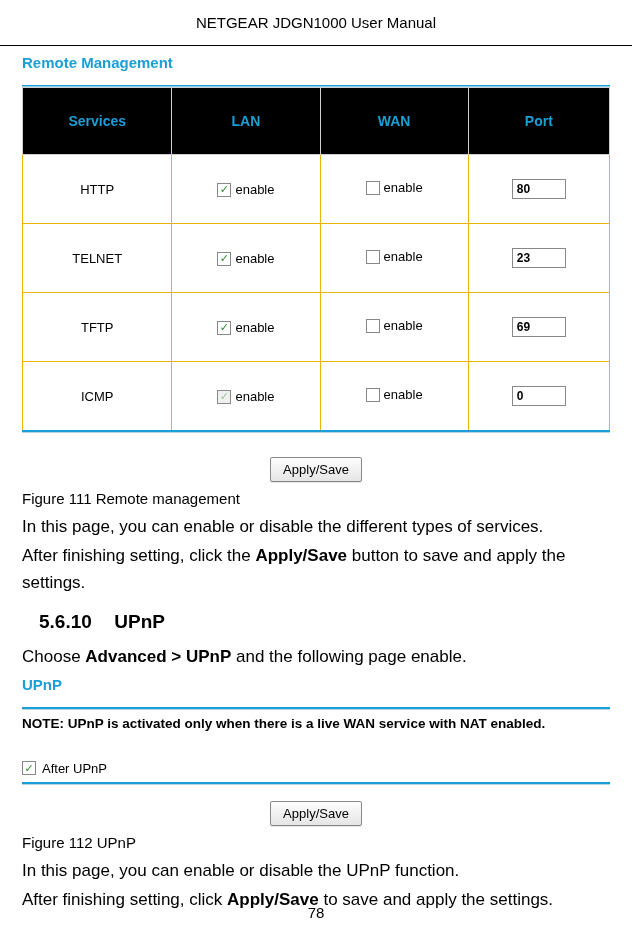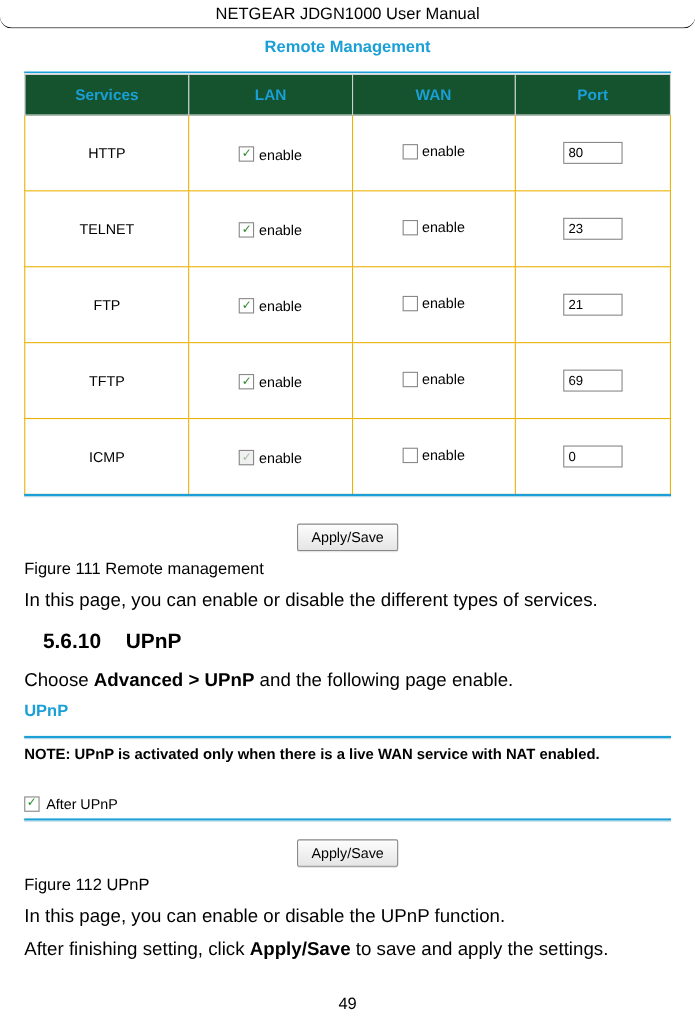--- a/index.html
+++ b/index.html
@@ -5,55 +5,53 @@
     * { box-sizing: border-box; margin: 0; padding: 0; }
     body {
       font-family: Arial, sans-serif;
       font-size: 14px;
       width: 632px;
       background: #fff;
       color: #000;
     }
     .page-header {
       text-align: center;
-      padding: 4px 0;
+      padding: 14px 0;
       border-bottom: 1.5px solid #000;
       font-size: 15px;
-      border-radius: 11px;
     }
     .content {
       padding: 8px 22px 0 22px;
     }
     .section-title {
       color: #1a9fd6;
       font-weight: bold;
       font-size: 15px;
       margin-bottom: 14px;
-      text-align: center;
     }
     .double-rule {
       height: 4px;
       background: linear-gradient(#1a9fd6, #1a9fd6);
       background-size: 100% 1.5px;
       background-repeat: no-repeat;
       background-position: top;
       border-bottom: 1.5px solid #b5d6e6;
       margin-bottom: 0;
     }
     table.rm-table {
       width: 100%;
       border-collapse: collapse;
       margin-top: -2px;
     }
     table.rm-table th {
       color: #1a9fd6;
       font-weight: bold;
-      padding: 10px 4px;
+      padding: 25px 4px;
       border: 1px solid #d0d0d0;
-      background: #14532d;
+      background: #000000;
       font-size: 14px;
     }
     table.rm-table td {
       border: 1px solid #eab308;
       padding: 24px 4px;
       text-align: center;
       vertical-align: middle;
       font-size: 13px;
     }
     .chk {
@@ -80,20 +78,21 @@
     .port-box {
       width: 54px;
       height: 20px;
       border: 1px solid #888;
       display: inline-flex;
       align-items: center;
       padding: 0 4px;
       font-size: 12px;
       background: #fff;
       text-align: left;
+      font-weight: bold;
     }
     .bottom-rule {
       border-top: 2px solid #1a9fd6;
       height: 3px;
       border-bottom: 1px solid #b5d6e6;
       margin-top: -1px;
     }
     .apply-btn {
       display: inline-block;
       border: 1px solid #888;
@@ -195,32 +194,20 @@
               <span class="chkbox">✓</span>
               <span>enable</span>
             </span></td>
           <td><span class="chk">
               <span class="chkbox"></span>
               <span>enable</span>
             </span></td>
           <td><span class="port-box">23</span></td>
         </tr>
         <tr>
-          <td>FTP</td>
-          <td><span class="chk">
-              <span class="chkbox">✓</span>
-              <span>enable</span>
-            </span></td>
-          <td><span class="chk">
-              <span class="chkbox"></span>
-              <span>enable</span>
-            </span></td>
-          <td><span class="port-box">21</span></td>
-        </tr>
-        <tr>
           <td>TFTP</td>
           <td><span class="chk">
               <span class="chkbox">✓</span>
               <span>enable</span>
             </span></td>
           <td><span class="chk">
               <span class="chkbox"></span>
               <span>enable</span>
             </span></td>
           <td><span class="port-box">69</span></td>
@@ -242,20 +229,23 @@
 
   <div class="bottom-rule"></div>
 
   <div class="btn-row">
     <span class="apply-btn">Apply/Save</span>
   </div>
 
   <div class="figure-caption">Figure 111 Remote management</div>
 
   <p class="body-text">In this page, you can enable or disable the different types of services.</p>
+  <p class="body-text">
+    <span>After finishing setting, click the </span><b>Apply/Save</b><span> button to save and apply the settings.</span>
+  </p>
 
   <div class="section-heading">
     <span class="num">5.6.10</span>
     <span>UPnP</span>
   </div>
 
   <p class="body-text">
     <span>Choose </span><b>Advanced &gt; UPnP</b><span> and the following page enable.</span>
   </p>
 
@@ -278,13 +268,13 @@
 
   <div class="figure-caption">Figure 112 UPnP</div>
 
   <p class="body-text">In this page, you can enable or disable the UPnP function.</p>
   <p class="body-text">
     <span>After finishing setting, click </span><b>Apply/Save</b><span> to save and apply the settings.</span>
   </p>
 
 </div>
 
-<div class="page-number">49</div>
+<div class="page-number">78</div>
 
 </body></html>

